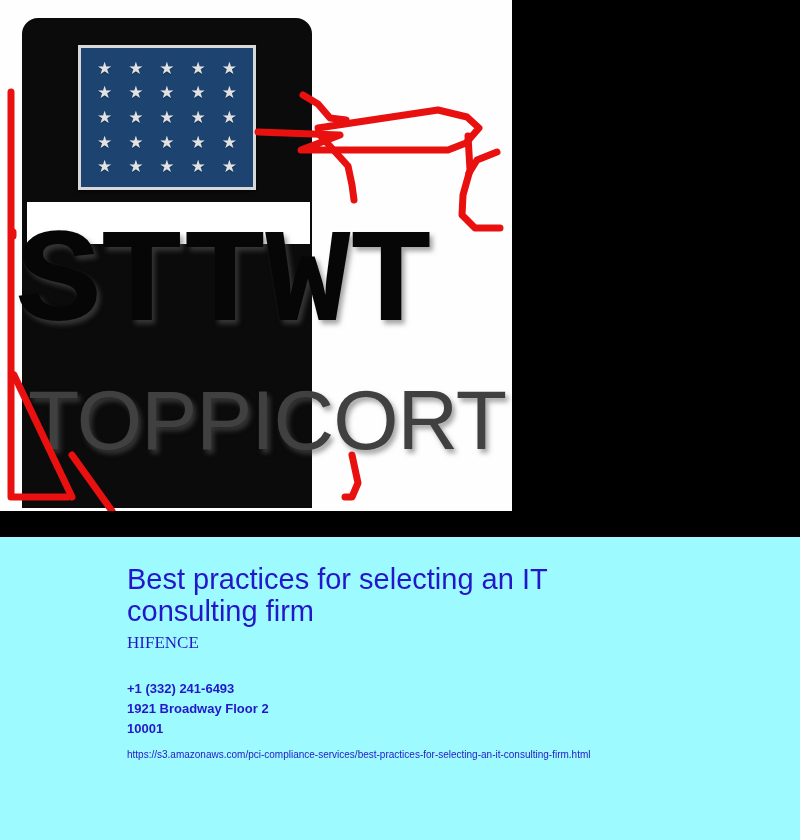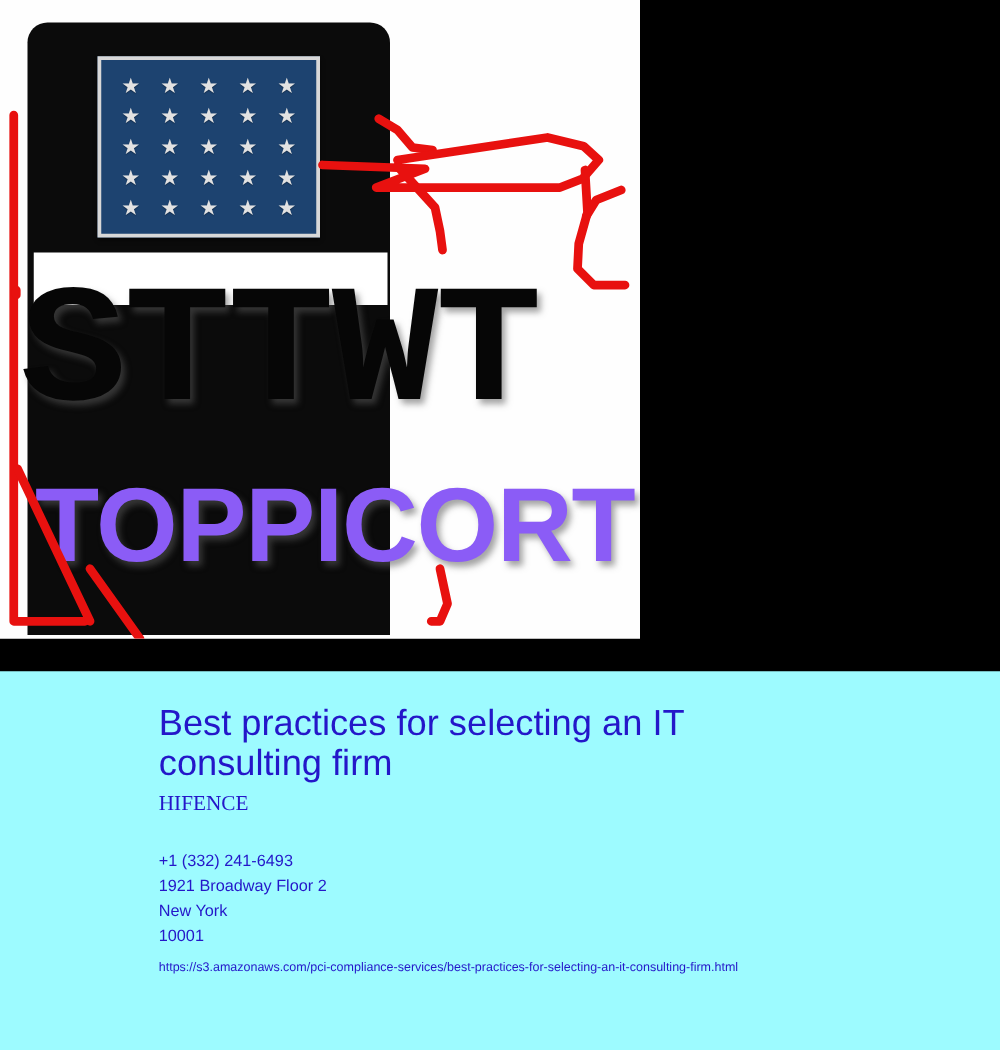--- a/index.html
+++ b/index.html
@@ -39,35 +39,35 @@
   
   .big-text{
     position:absolute;left:16px;top:224px;width:560px;
     color:#060606;font-weight:bold;
     font-family:Liberation Mono, monospace;
     letter-spacing:-2px;white-space:nowrap;
     text-shadow:3px 4px 5px rgba(90,90,90,.55);
   }
   .line1{font-size:134px;line-height:120px;transform:scaleX(1.06);transform-origin:left top;}
   .line2{position:absolute;left:28px;top:378px;font-size:84px;line-height:84px;
-    color:#8b5cf6;font-weight:bold;letter-spacing:-1px;white-space:nowrap;
+    color:#404040;font-weight:normal;letter-spacing:-1px;white-space:nowrap;
     text-shadow:3px 4px 5px rgba(90,90,90,.55);}
 
   .scribble{position:absolute;left:0;top:0;width:512px;height:511px;pointer-events:none;}
 
   
   .info{position:absolute;left:0;top:537px;width:800px;height:324px;background:#9dfbff;}
   .info-inner{position:absolute;left:127px;top:26px;right:20px;}
   .title{
     color:#2417c9;font-size:29px;line-height:32px;font-weight:normal;
     margin:0;max-width:500px;
   }
   .brand{color:#2417c9;font-size:17px;line-height:20px;margin-top:6px;font-family:Liberation Serif, serif;}
   .contact{margin-top:26px;color:#2417c9;font-size:13px;line-height:20px;}
-  .contact div{white-space:nowrap;}
+  .contact div{white-space:nowrap;font-weight:bold;}
   .url{margin-top:9px;color:#2417c9;font-size:10px;line-height:13px;white-space:nowrap;}
 </style>
 </head>
 <body>
 
 <div class="page">
 
   <div class="media">
     <div class="artwork">
 
@@ -128,20 +128,19 @@
     </div>
   </div>
 
   <div class="info">
     <div class="info-inner">
       <h1 class="title">Best practices for selecting an IT consulting firm</h1>
       <div class="brand">HIFENCE</div>
       <div class="contact">
         <div>+1 (332) 241-6493</div>
         <div>1921 Broadway Floor 2</div>
-        <div>New York</div>
         <div>10001</div>
       </div>
       <div class="url">https://s3.amazonaws.com/pci-compliance-services/best-practices-for-selecting-an-it-consulting-firm.html</div>
     </div>
   </div>
 
 </div>
 
 </body></html>

